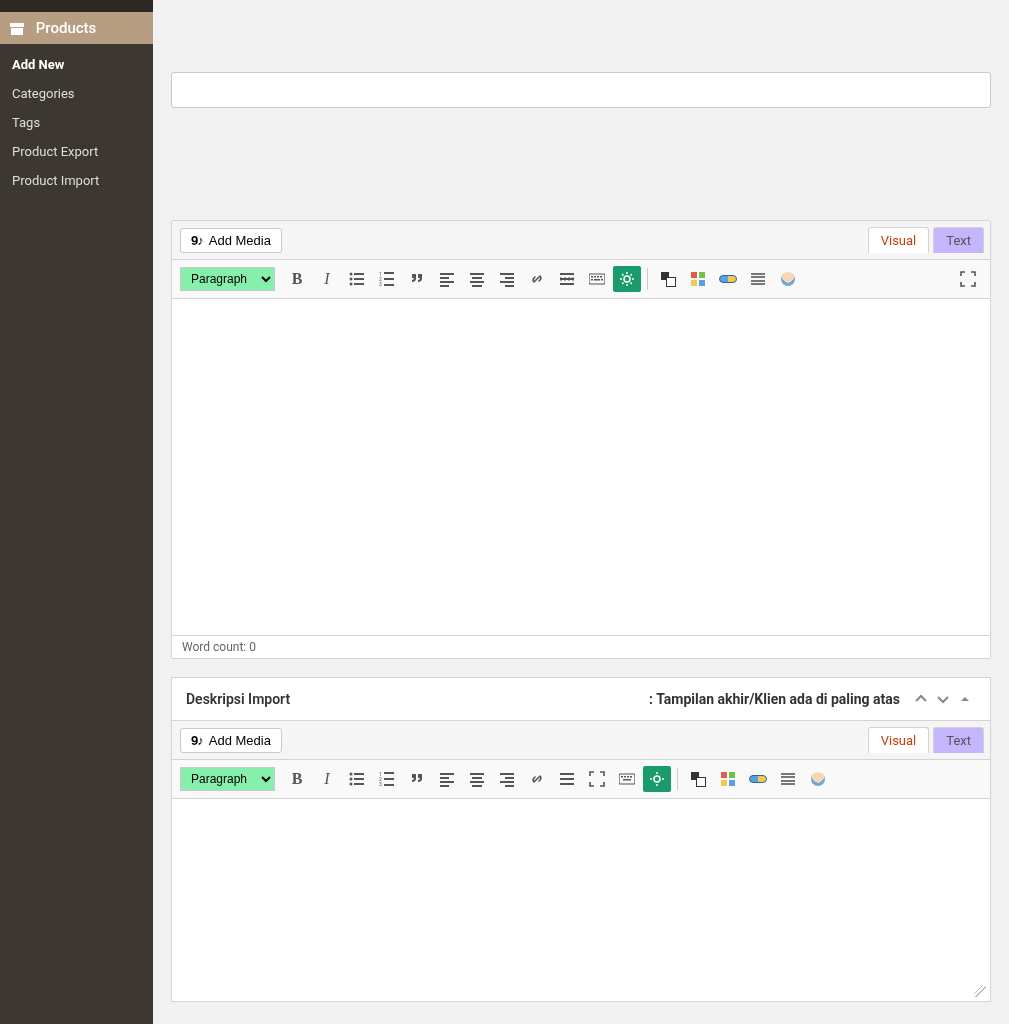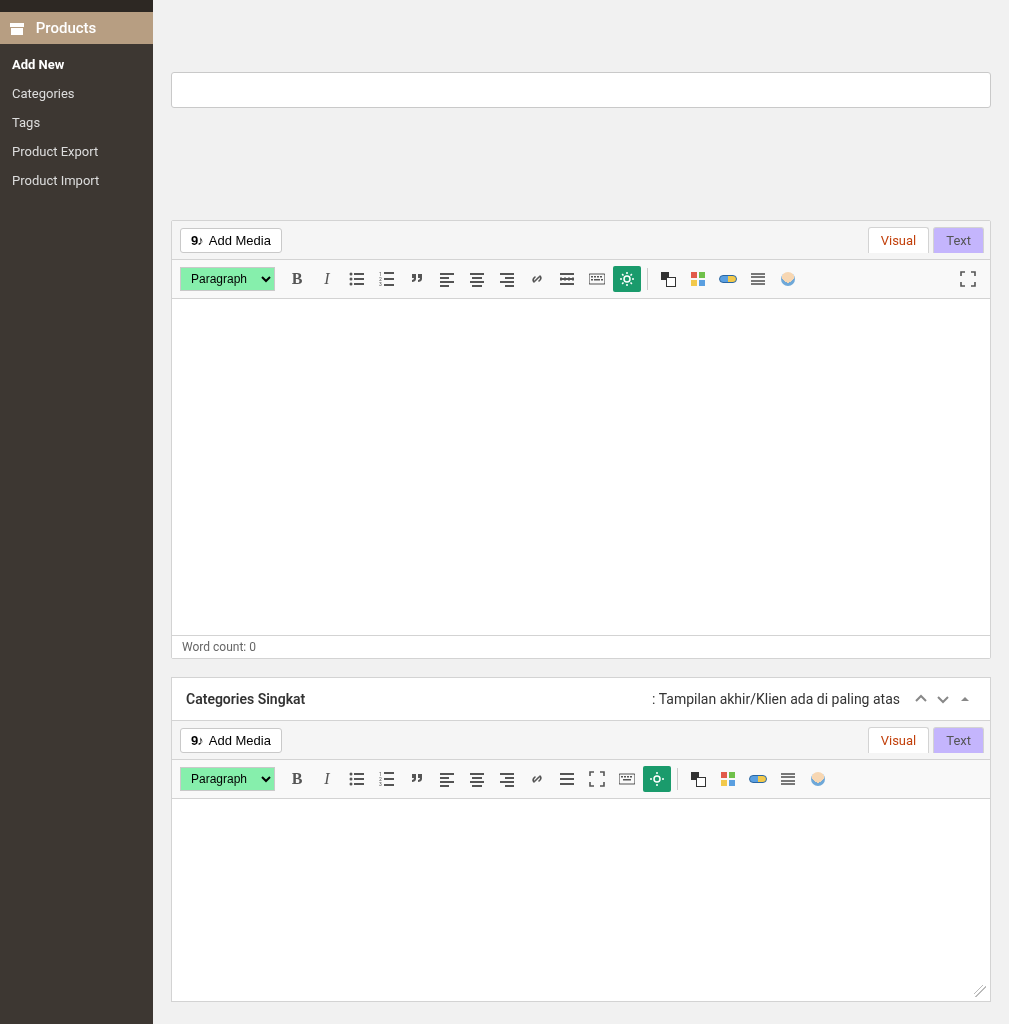--- a/index.html
+++ b/index.html
@@ -217,21 +217,21 @@
     display:flex;
     align-items:center;
     padding:10px 14px;
     font-size:14px;
     color:#333;
     border: 1px solid #d3d3d3;
     border-bottom:none;
     background:#fff;
   }
   .panel2-head .title { font-weight:600; }
-  .panel2-head .note { margin-left:auto; font-weight:400; color:#333; margin-right:10px; }
+  .panel2-head .note { margin-left:auto; font-weight:700; color:#333; margin-right:10px; }
   .head-icn { width:22px;height:22px;display:inline-flex;align-items:center;justify-content:center;color:#888;cursor:pointer; }
 
   .panel2-body { border:1px solid #d3d3d3; background:#fff; }
   .editor-body2 { height:202px; background:#fff; position:relative; }
   .resize-grip{
     position:absolute; right:4px; bottom:4px;
     width:12px;height:12px;
     background:
       linear-gradient(135deg, transparent 0 6px, #bbb 6px 7px, transparent 7px 100%),
       linear-gradient(135deg, transparent 0 9px, #bbb 9px 10px, transparent 10px 100%);
@@ -402,21 +402,21 @@
     <div class="editor-status">
       <span>Word count:</span>
       <span> </span>
       <span>0</span>
     </div>
   </div>
 
   
   <div class="panel2">
     <div class="panel2-head">
-      <span class="title">Categories Singkat</span>
+      <span class="title">Deskripsi Import</span>
       <span class="note">: Tampilan akhir/Klien ada di paling atas</span>
       <span class="head-icn">
         <svg class="ico" viewBox="0 0 16 16">
             <path d="M3 10l5-5 5 5" stroke="#888" stroke-width="2" fill="none"></path>
           </svg>
       </span>
       <span class="head-icn">
         <svg class="ico" viewBox="0 0 16 16">
             <path d="M3 6l5 5 5-5" stroke="#888" stroke-width="2" fill="none"></path>
           </svg>

